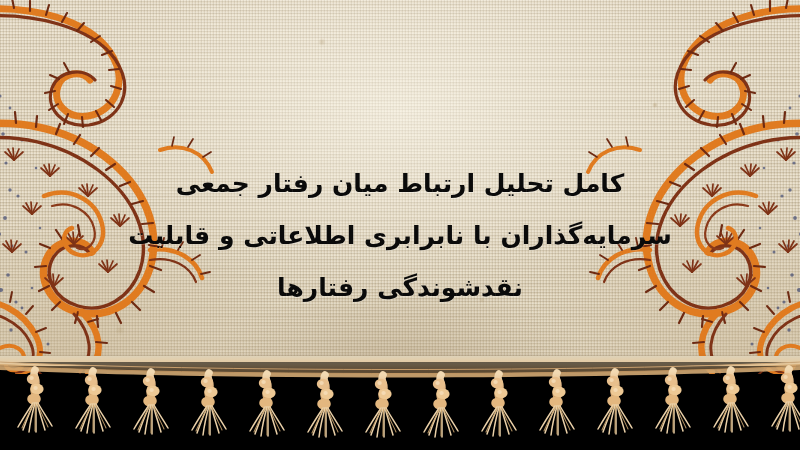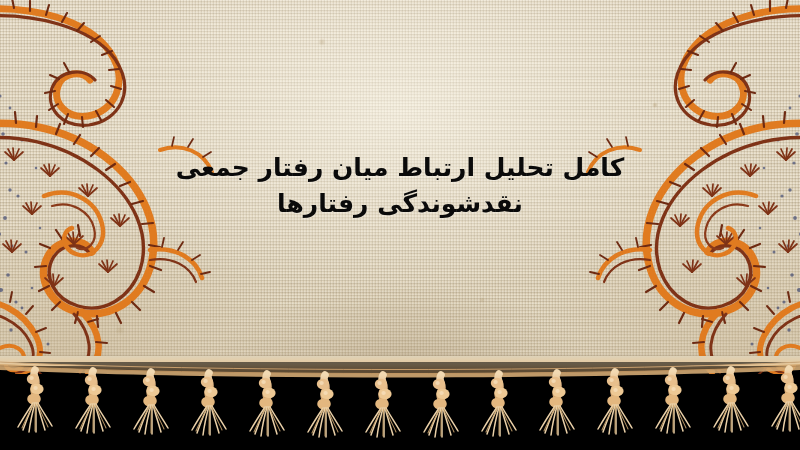--- a/index.html
+++ b/index.html
@@ -59,21 +59,21 @@
     text-align:center;
     color:#0a0a0a;
     font-weight:bold;
     font-size:25px;
     line-height:36px;
     letter-spacing:0;
     direction:rtl;
     text-shadow:0 1px 0 rgba(255,255,255,.22);
     z-index:6;
   }
-  .title .ln{display:block;white-space:nowrap;}
+  .title .ln{display:block;white-space:nowrap;margin-top:16px;}
 
   
   .fringe{position:absolute;left:0;top:356px;width:800px;height:94px;z-index:5;}
   .fringe svg{display:block;}
 </style>
 </head>
 <body>
 
 <div id="stage">
 
@@ -494,20 +494,21 @@
             <path d="M 211 157 l 8 -5"></path>
         </g>
       </g>
     </svg>
   </div>
 
   <div class="fabric-shadow"></div>
 
   <div class="title">
     <span class="ln">کامل تحلیل ارتباط میان رفتار جمعی</span>
+    <span class="ln">سرمایه‌گذاران با نابرابری اطلاعاتی و قابلیت</span>
     <span class="ln">نقدشوندگی رفتار‌ها</span>
   </div>
 
   <div class="fringe">
     <svg width="800" height="94" viewBox="0 0 800 94" aria-hidden="true">
       <defs>
         <linearGradient id="cordG" x1="0" y1="0" x2="0" y2="1">
           <stop offset="0%" stop-color="#f2d9b2"></stop>
           <stop offset="45%" stop-color="#e0b380"></stop>
           <stop offset="100%" stop-color="#c89963"></stop>

